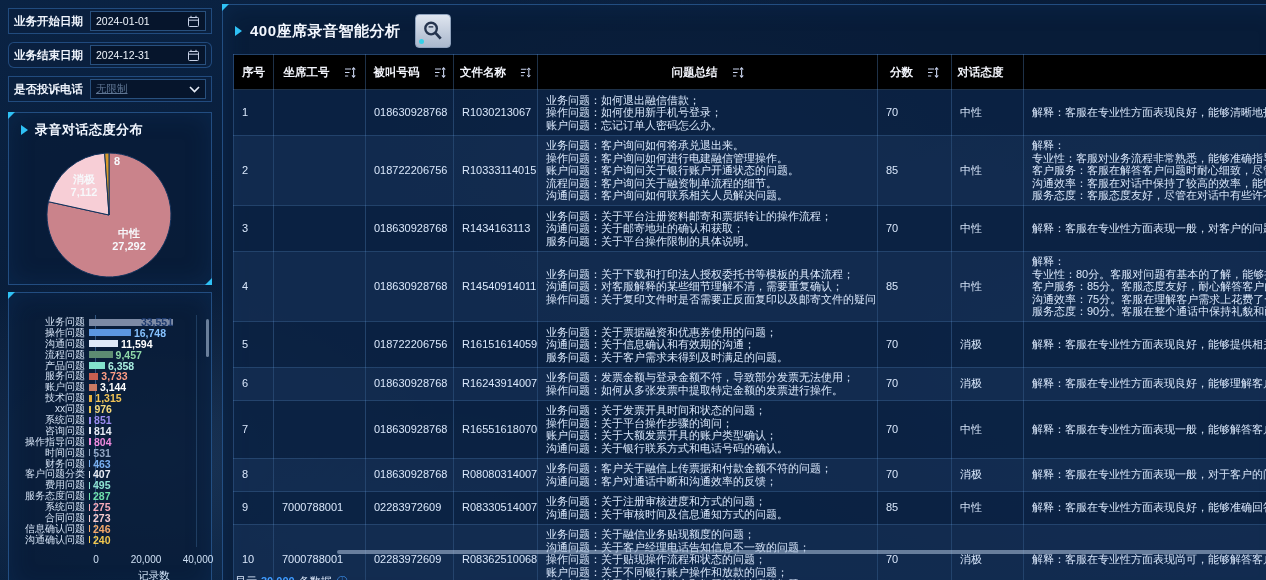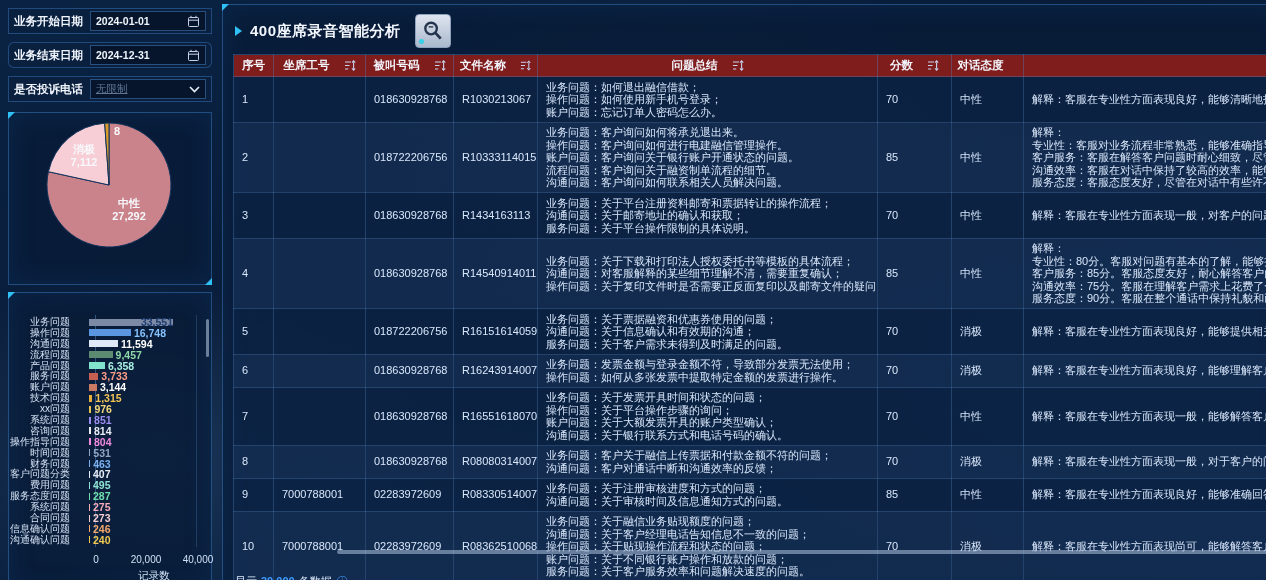--- a/index.html
+++ b/index.html
@@ -40,30 +40,30 @@
     position:absolute; left:8px; width:204px; height:26px;
     background:rgba(10,32,62,.85); border:1px solid rgba(56,118,190,.5);
     display:flex; align-items:center; padding:0 5px; z-index:1;
   }
   .filter-label { font-size:11.5px; font-weight:bold; color:#f0f5fd; width:76px; flex:0 0 auto; }
   .filter-input {
     flex:1; height:20px; background:rgba(6,20,42,.9);
     border:1px solid rgba(70,130,195,.55); display:flex; align-items:center;
     padding:0 5px; cursor:pointer;
   }
-  .filter-value { flex:1; font-size:10.5px; font-weight:bold; color:#eef4fc; }
+  .filter-value { flex:1; font-size:10.5px; font-weight:normal; color:#eef4fc; }
   .filter-value.muted { color:#5f7694; font-weight:normal;text-decoration:underline; }
 
   
   #pie-panel { left:8px; top:112px; width:204px; height:173px; }
   
   #bar-panel { left:8px; top:292px; width:204px; height:300px; }
   #bars { position:absolute; left:0; top:24px; right:6px; bottom:46px; display:flex; flex-direction:column; justify-content:space-between; }
   .bar-row { display:flex; align-items:center; height:10px; }
-  .bar-cat { width:80px; flex:0 0 auto; text-align:right; font-size:10px; color:#d4e2f4; padding-right:19px; white-space:nowrap; }
+  .bar-cat { width:80px; flex:0 0 auto; text-align:right; font-size:10px; color:#d4e2f4; padding-right:4px; white-space:nowrap; }
   .bar-track { position:relative; flex:1; height:8px; }
   .bar-fill { position:absolute; left:0; top:0.5px; height:7px; }
   .bar-val { position:absolute; top:-2px; font-size:10.5px; font-weight:bold; white-space:nowrap; }
   .axis-line { position:absolute; left:86px; top:22px; bottom:44px; width:1px; background:rgba(90,140,195,.5); }
   .grid-line { position:absolute; left:187px; top:22px; bottom:44px; width:1px; background:rgba(90,140,195,.28); }
   .axis-ticks { position:absolute; left:0; right:0; bottom:24px; height:13px; font-size:10px; color:#cfe0f4; }
   .axis-ticks span { position:absolute; transform:translateX(-50%); }
   .axis-xlabel { position:absolute; bottom:8px; left:88px; right:0; text-align:center; font-size:10.5px; color:#cfe0f4; }
   .bar-scrollthumb { position:absolute; right:2px; top:26px; width:3px; height:38px; border-radius:2px; background:rgba(185,205,230,.55); }
 
@@ -75,22 +75,22 @@
   .search-btn {
     width:36px; height:34px; margin-left:6px; border-radius:4px; cursor:pointer;
     background:linear-gradient(180deg,#dfe5ef,#aab8cd); border:1px solid #8fa2bd;
     display:flex; align-items:center; justify-content:center; position:relative;
   }
   .search-btn .dot { position:absolute; left:3px; bottom:3px; width:5px; height:5px; border-radius:50%; background:#35d0e8; }
 
   table.grid { border-collapse:collapse; table-layout:fixed; margin-left:10px; width:1260px; }
   .grid th, .grid td { border:1px solid rgba(80,130,190,.38); vertical-align:middle; }
   .grid thead th {
-    background:#7f1d1d; color:#f4f6fd; font-size:11.5px; font-weight:bold;
-    height:22px; padding:0 6px; white-space:nowrap;
+    background:#000000; color:#f4f6fd; font-size:11.5px; font-weight:bold;
+    height:35px; padding:0 6px; white-space:nowrap;
   }
   .th-inner { display:flex; align-items:center; justify-content:center; gap:14px; }
   .grid tbody td { font-size:11px; color:#d9e7fb; padding:3.5px 8px; line-height:12.5px; }
   .grid tbody tr:nth-child(odd)  { background:rgba(13,38,74,.55); }
   .grid tbody tr:nth-child(even) { background:rgba(26,54,96,.55); }
   td.c-summary, td.c-explain { white-space:pre; overflow:hidden; }
   td.c-no, td.c-agent, td.c-callee, td.c-file, td.c-score, td.c-att { white-space:nowrap; overflow:hidden; }
 
   .h-scrollbar { position:absolute; left:114px; top:545px; width:938px; height:4px; border-radius:2px; background:rgba(175,195,220,.55); z-index:3; }
 
@@ -133,20 +133,24 @@
   <span class="filter-label">是否投诉电话</span>
   <div class="filter-input">
     <span class="filter-value muted">无限制</span>
     <svg width="11" height="7" viewBox="0 0 11 7">
         <path d="M1 1 L5.5 5.5 L10 1" fill="none" stroke="#e8eef8" stroke-width="1.6"></path>
       </svg>
   </div>
 </div>
 
 <div class="panel" id="pie-panel">
+  <div class="panel-head">
+    <span class="tri"></span>
+    <span class="panel-title">录音对话态度分布</span>
+  </div>
   <svg id="pie-svg" width="202" height="142" viewBox="0 0 202 142">
       <path d="M100,72 L100.0,10.0 A62,62 0 1 1 39.4,58.7 Z" fill="#ca838b" stroke="#11325c" stroke-width="1"></path>
       <path d="M100,72 L39.4,58.7 A62,62 0 0 1 95.7,10.2 Z" fill="#f7ced6" stroke="#11325c" stroke-width="1"></path>
       <path d="M100,72 L95.7,10.2 A62,62 0 0 1 100.0,10.0 Z" fill="#d79a2b" stroke="#11325c" stroke-width="1"></path>
       <text x="120" y="94" text-anchor="middle" font-size="11" font-weight="bold" fill="#f7f8fb">中性<tspan x="120" dy="13">27,292</tspan></text>
       <text x="75" y="40" text-anchor="middle" font-size="11" font-weight="bold" fill="#f7f8fb">消极<tspan x="75" dy="13">7,112</tspan></text>
       <text x="108" y="22" text-anchor="middle" font-size="11" font-weight="bold" fill="#f7f8fb">8</text>
     </svg>
 </div>
 

